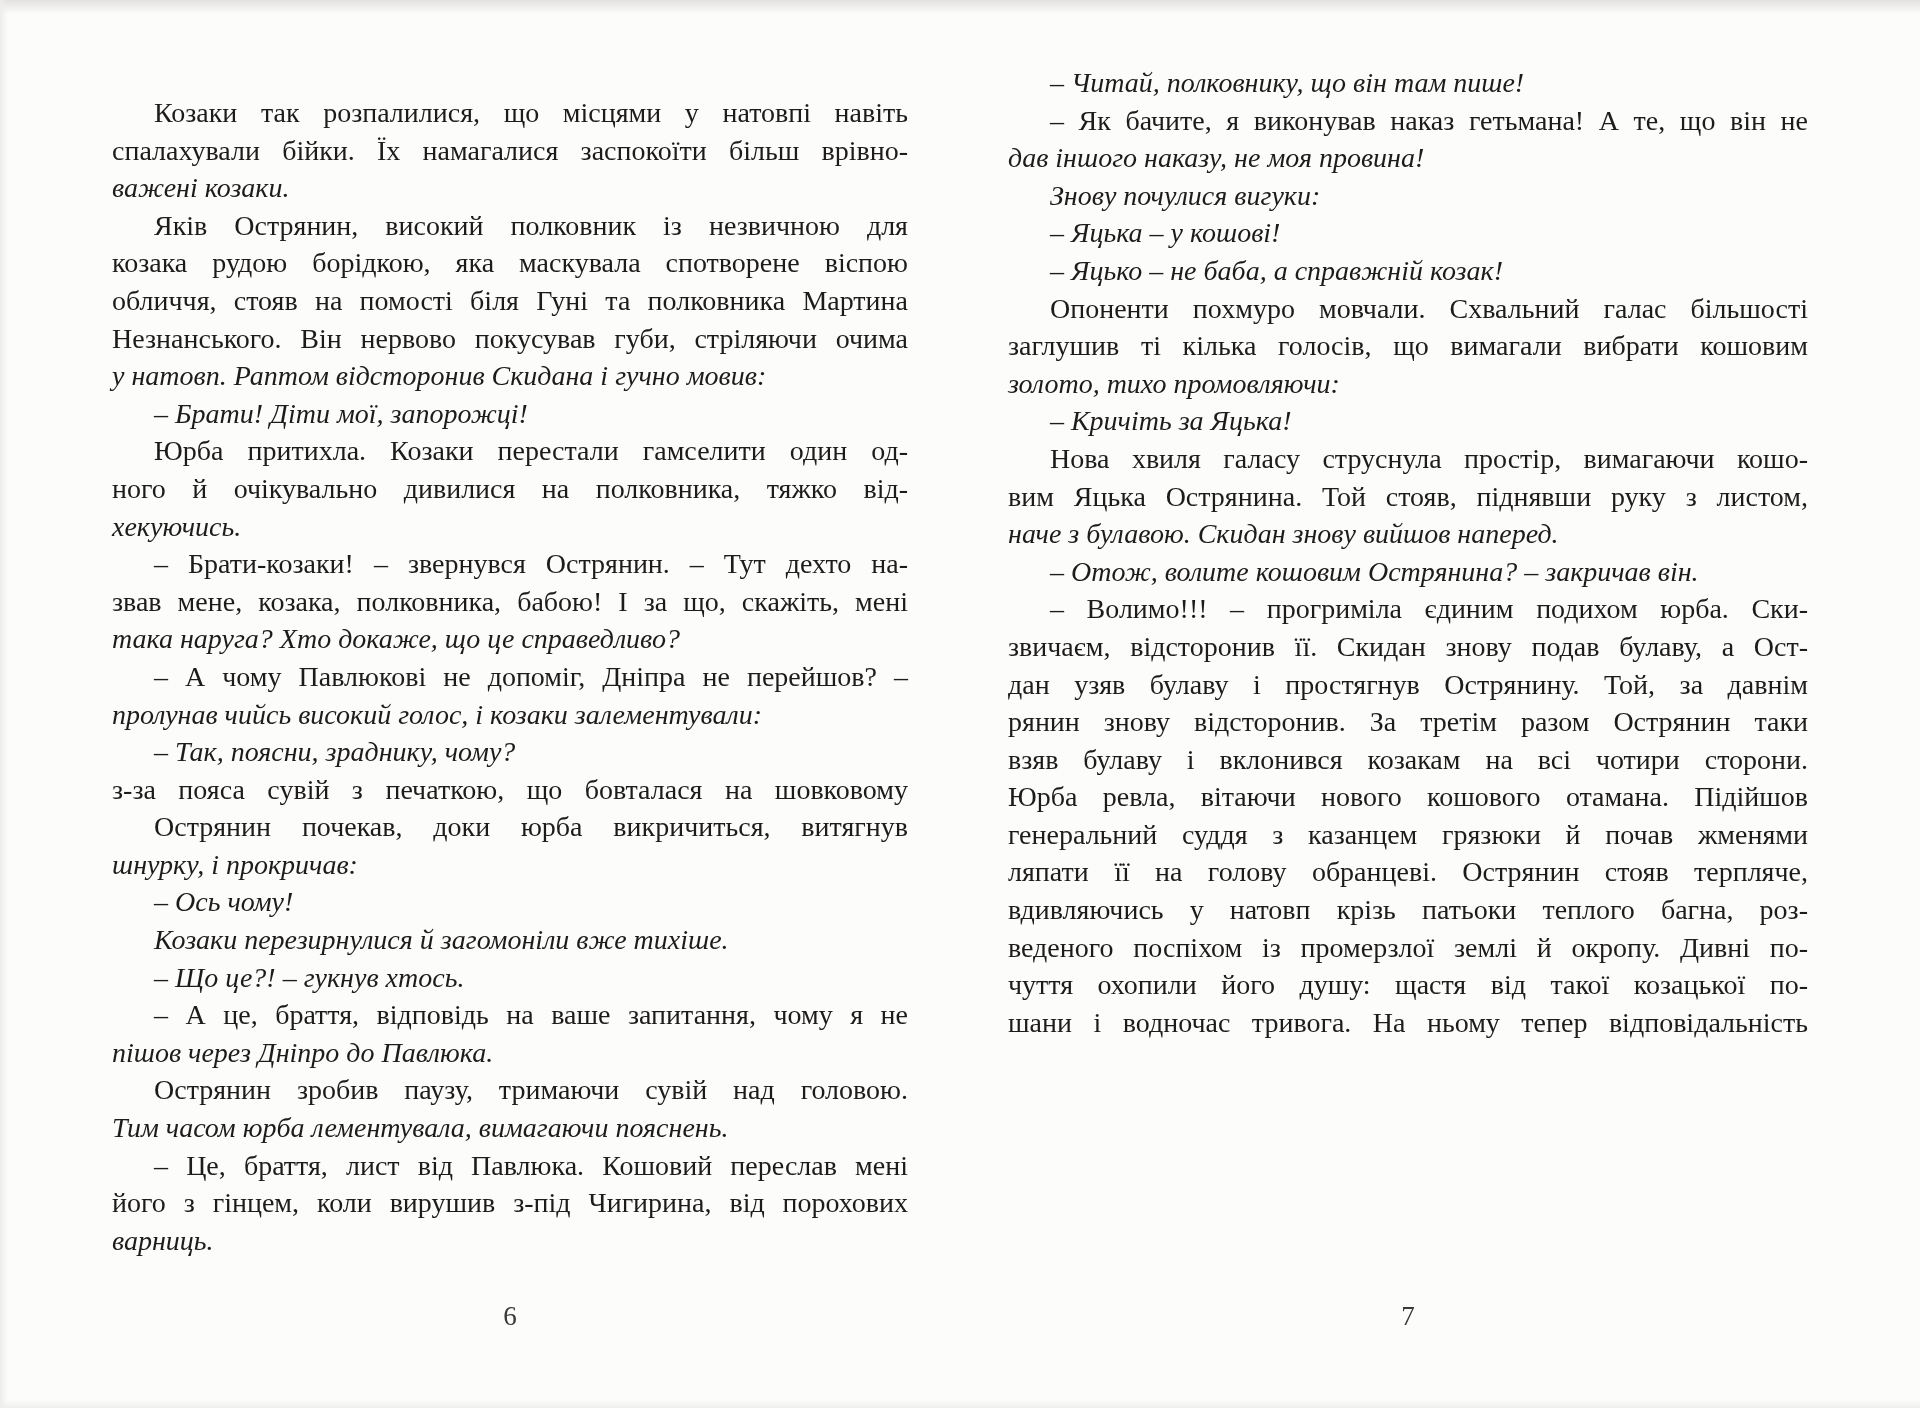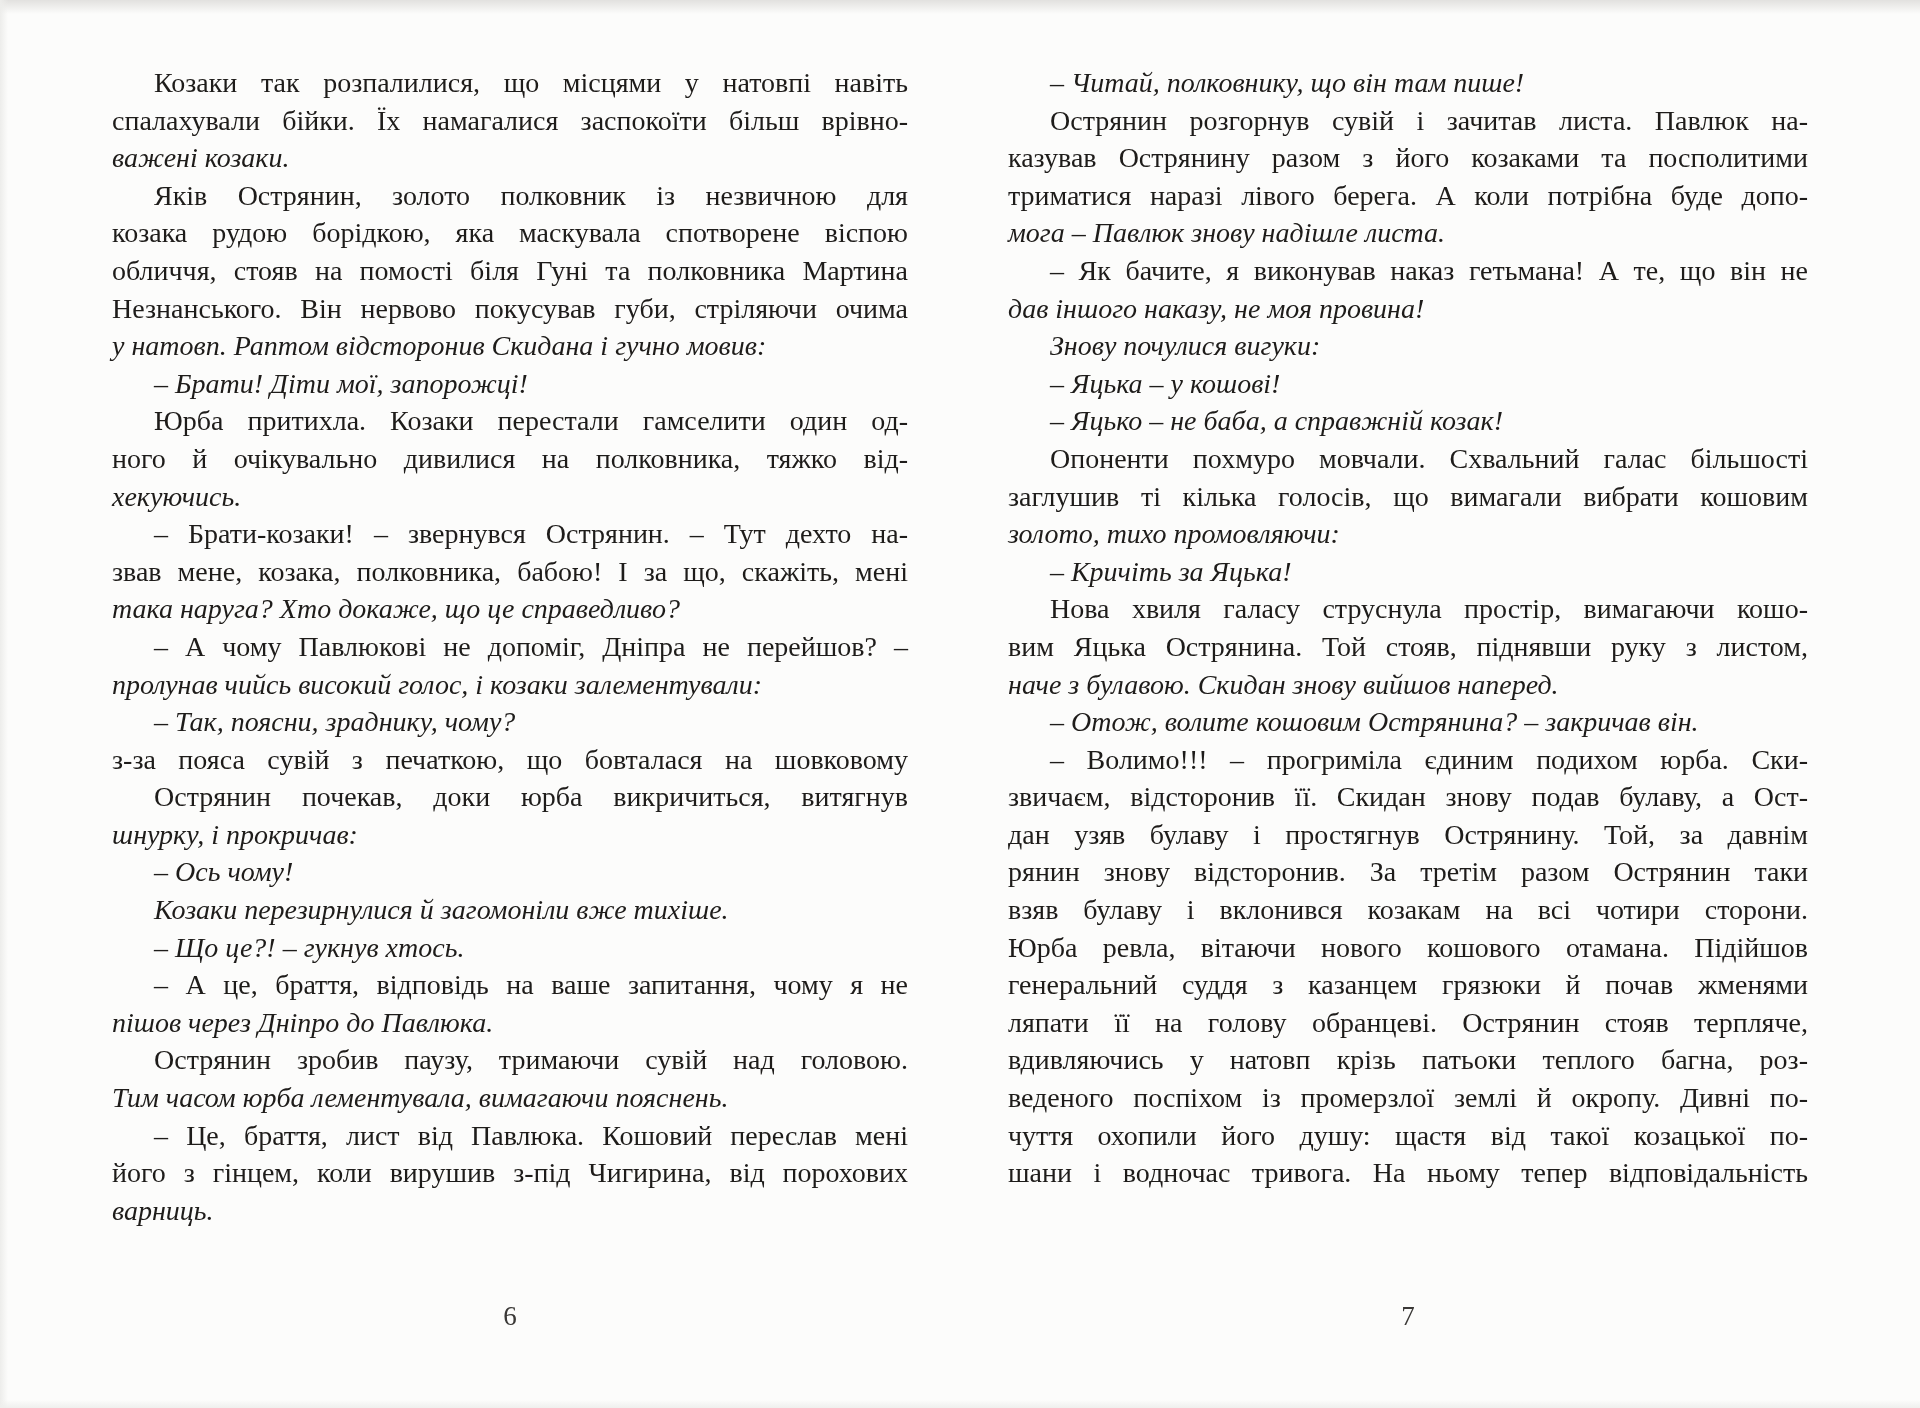--- a/index.html
+++ b/index.html
@@ -29,21 +29,21 @@
   .edge-bottom {
     position: absolute; bottom: 0; left: 0; right: 0; height: 8px;
     background: linear-gradient(rgba(255,255,255,0), #efefed);
     pointer-events: none;
   }
   .page {
     position: absolute;
     top: 64px;
   }
   .page .text-block { width: 100%; }
-  .page-left  { left: 112px; width: 796px; }
+  .page-left  { left: 112px; width: 796px; margin-top: 30px; }
   .page-right { left: 1008px; width: 800px; }
   .para { margin: 0; padding: 0; }
   .line {
     font-size: 28px;
     line-height: 37.6px;
     text-align: justify;
     text-align-last: justify;
     white-space: normal;
   }
   .line.indent { text-indent: 42px; }
@@ -67,21 +67,21 @@
 <div class="edge-bottom"></div>
 
 <div class="page page-left">
   <div class="text-block">
       <div class="para">
         <div class="line indent">Козаки так розпалилися, що місцями у натовпі навіть</div>
         <div class="line">спалахували бійки. Їх намагалися заспокоїти більш врівно-</div>
         <div class="line final">важені козаки.</div>
       </div>
       <div class="para">
-        <div class="line indent">Яків Острянин, золото полковник із незвичною для</div>
+        <div class="line indent">Яків Острянин, високий полковник із незвичною для</div>
         <div class="line">козака рудою борідкою, яка маскувала спотворене віспою</div>
         <div class="line">обличчя, стояв на помості біля Гуні та полковника Мартина</div>
         <div class="line">Незнанського. Він нервово покусував губи, стріляючи очима</div>
         <div class="line final">у натовп. Раптом відсторонив Скидана і гучно мовив:</div>
       </div>
       <div class="para">
         <div class="line indent final">– Брати! Діти мої, запорожці!</div>
       </div>
       <div class="para">
         <div class="line indent">Юрба притихла. Козаки перестали гамселити один од-</div>
@@ -129,26 +129,20 @@
       </div>
     </div>
 </div>
 
 <div class="page page-right">
   <div class="text-block">
       <div class="para">
         <div class="line indent final">– Читай, полковнику, що він там пише!</div>
       </div>
       <div class="para">
-        <div class="line indent">Острянин розгорнув сувій і зачитав листа. Павлюк на-</div>
-        <div class="line">казував Острянину разом з його козаками та посполитими</div>
-        <div class="line">триматися наразі лівого берега. А коли потрібна буде допо-</div>
-        <div class="line final">мога – Павлюк знову надішле листа.</div>
-      </div>
-      <div class="para">
         <div class="line indent">– Як бачите, я виконував наказ гетьмана! А те, що він не</div>
         <div class="line final">дав іншого наказу, не моя провина!</div>
       </div>
       <div class="para">
         <div class="line indent final">Знову почулися вигуки:</div>
       </div>
       <div class="para">
         <div class="line indent final">– Яцька – у кошові!</div>
       </div>
       <div class="para">

